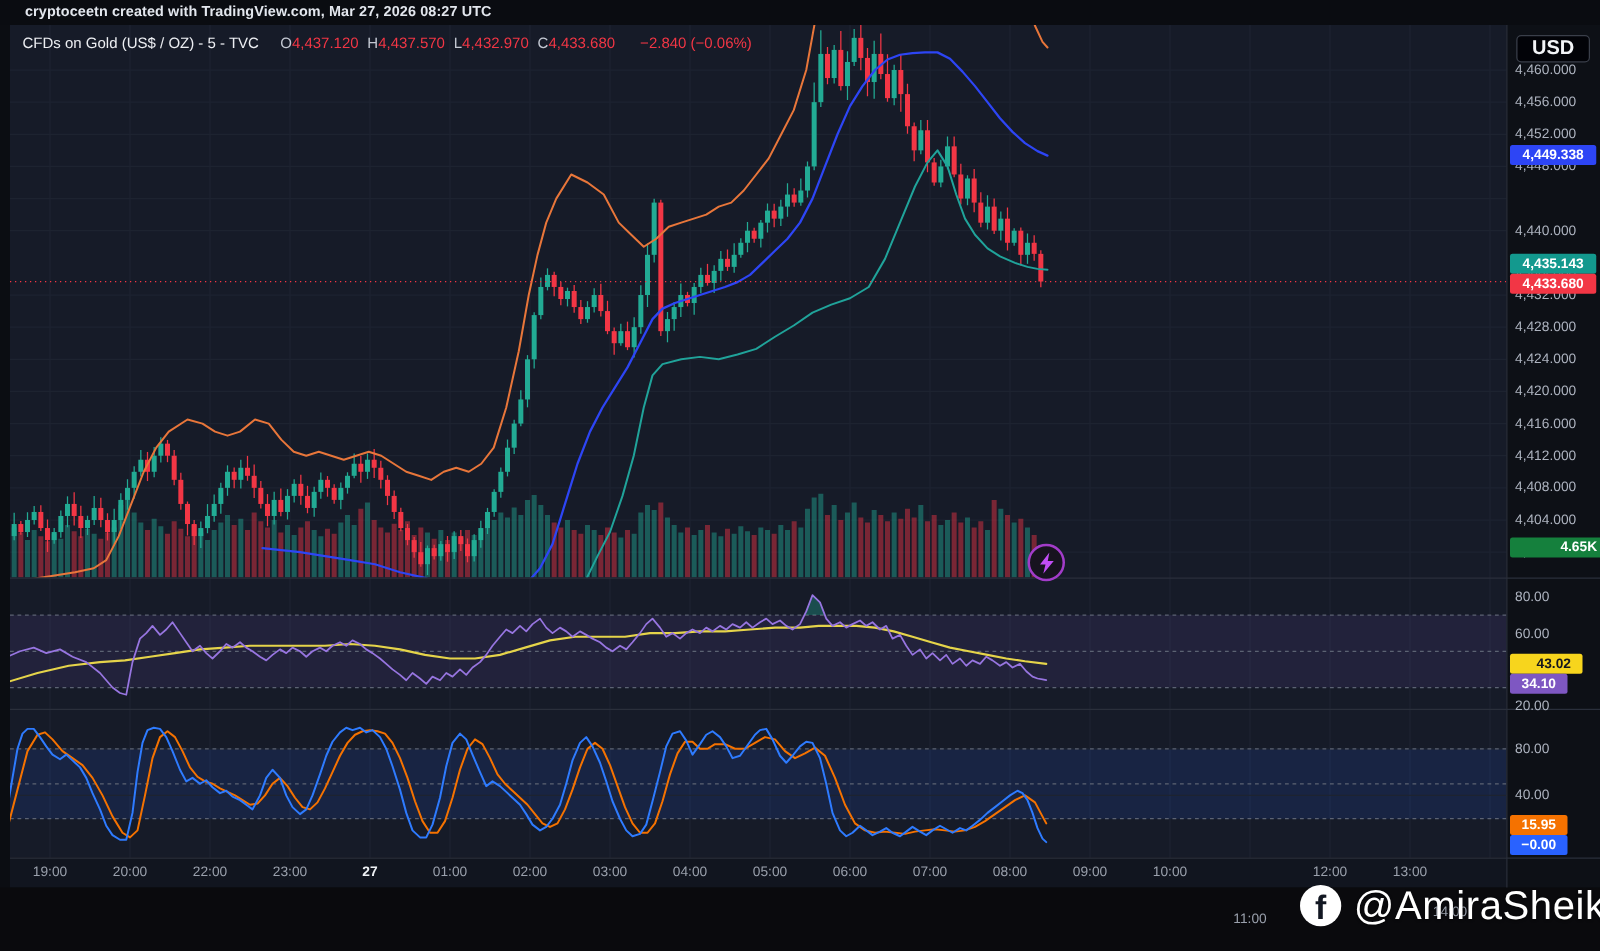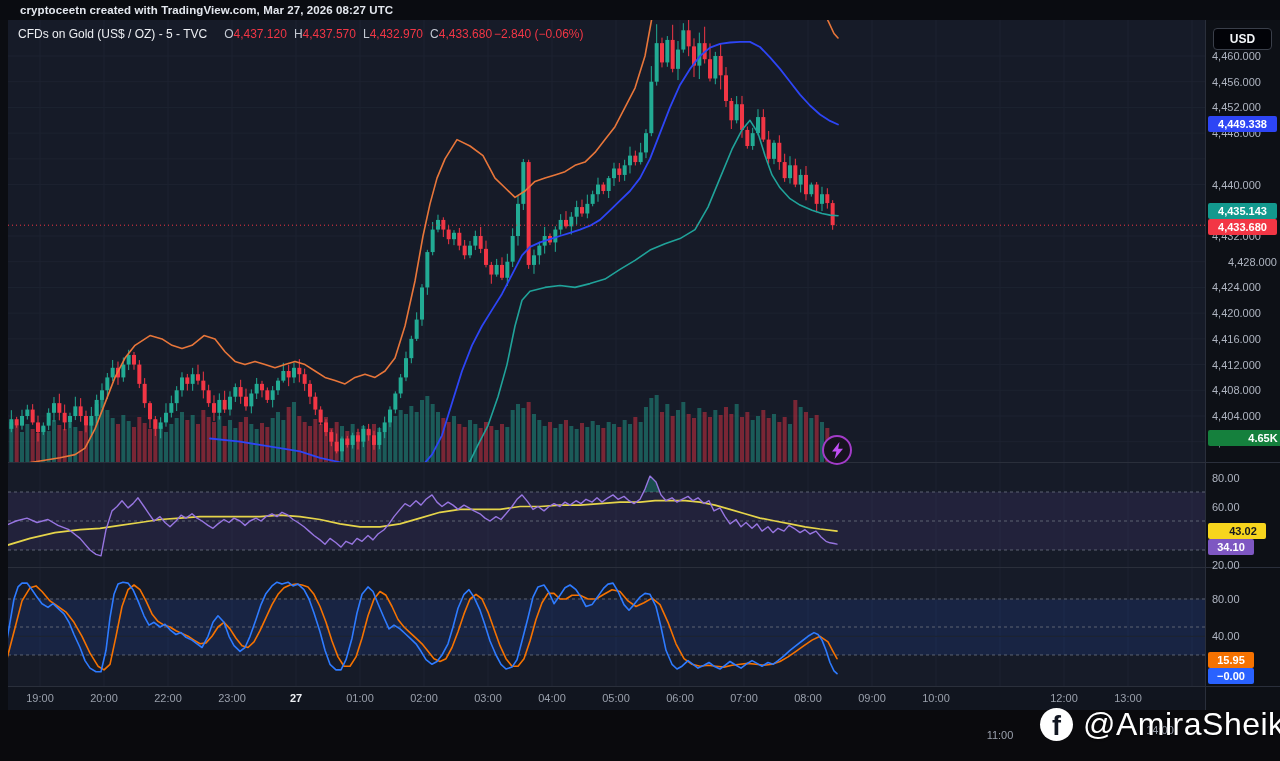--- a/index.html
+++ b/index.html
@@ -12,23 +12,23 @@
   #axis-bg{left:1206px;top:20px;width:74px;height:690px;background:#0d1016;}
   #time-strip{left:8px;top:686px;width:1197px;height:24px;background:#11151f;}
   #bottom-bar{left:0;top:710px;width:1280px;height:51px;background:#0a0a0d;}
   #axis-sep{left:1205px;top:20px;width:1px;height:690px;background:#2a2f3b;}
   .hsep{left:8px;width:1272px;height:1px;background:#2a2f3b;}
   #chart-svg{left:0;top:0;}
   #legend{left:18px;top:27px;height:15px;font-size:12px;color:#e8eaf0;white-space:nowrap;}
   #legend .sym{color:#eceef2;font-weight:400;margin-right:10px;}
   #legend .k{color:#c3c8d2;margin-left:7px;}
   #legend .v{color:#f23645;}
-  #legend .chg{color:#f23645;margin-left:2px;}
+  #legend .chg{color:#f23645;margin-left:20px;}
   #usd-btn{left:1213px;top:28px;width:57px;height:20px;background:#020308;border:1px solid #3a3f4a;
-    border-radius:4px;color:#f2f4f7;font-size:12px;font-weight:700;text-align:center;line-height:20px;}
+    border-radius:4px;color:#f2f4f7;font-size:16px;font-weight:700;text-align:center;line-height:20px;}
   .axis-label{position:absolute;left:1212px;height:13px;font-size:11px;color:#aeb4c0;line-height:13px;white-space:nowrap;}
   .badge{position:absolute;left:1208px;width:69px;height:16px;border-radius:2px;font-size:11px;font-weight:700;
     text-align:center;line-height:16px;white-space:nowrap;}
   .badge.small{width:46px;}
   .time-label{position:absolute;top:686px;height:24px;line-height:25px;width:48px;text-align:center;
     font-size:11px;color:#9aa0ac;}
   .time-label.bold{color:#eef0f4;font-weight:700;}
   #lightning-btn{left:822px;top:435px;width:30px;height:30px;border-radius:50%;background:#17131f;
     border:2px solid #a23cc9;box-sizing:border-box;display:flex;align-items:center;justify-content:center;}
   #tv-logo{left:26px;top:719px;height:32px;display:flex;align-items:center;gap:9px;}
@@ -604,21 +604,21 @@
   <div id="usd-btn" class="abs">USD</div>
 
   <div id="price-labels">
       <div class="axis-label" style="top: 50px;">4,460.000</div>
       <div class="axis-label" style="top: 75.7144px;">4,456.000</div>
       <div class="axis-label" style="top: 101.429px;">4,452.000</div>
       <div class="axis-label" style="top: 127.143px;">4,448.000</div>
       <div class="axis-label" style="top: 168px; margin-top: 46px;">4,444.000</div>
       <div class="axis-label" style="top: 178.572px;">4,440.000</div>
       <div class="axis-label" style="top: 230.001px;">4,432.000</div>
-      <div class="axis-label" style="top: 255.715px; margin-left: 16px;">4,428.000</div>
+      <div class="axis-label" style="top: 255.715px;">4,428.000</div>
       <div class="axis-label" style="top: 281.43px;">4,424.000</div>
       <div class="axis-label" style="top: 307.144px;">4,420.000</div>
       <div class="axis-label" style="top: 332.858px;">4,416.000</div>
       <div class="axis-label" style="top: 358.573px;">4,412.000</div>
       <div class="axis-label" style="top: 384.287px;">4,408.000</div>
       <div class="axis-label" style="top: 410.002px;">4,404.000</div>
       <div class="axis-label" style="top: 435.716px;">4,400.000</div>
       <div class="axis-label" style="top: 471.5px;">80.00</div>
       <div class="axis-label" style="top: 500.5px;">60.00</div>
       <div class="axis-label" style="top: 558.5px;">20.00</div>

